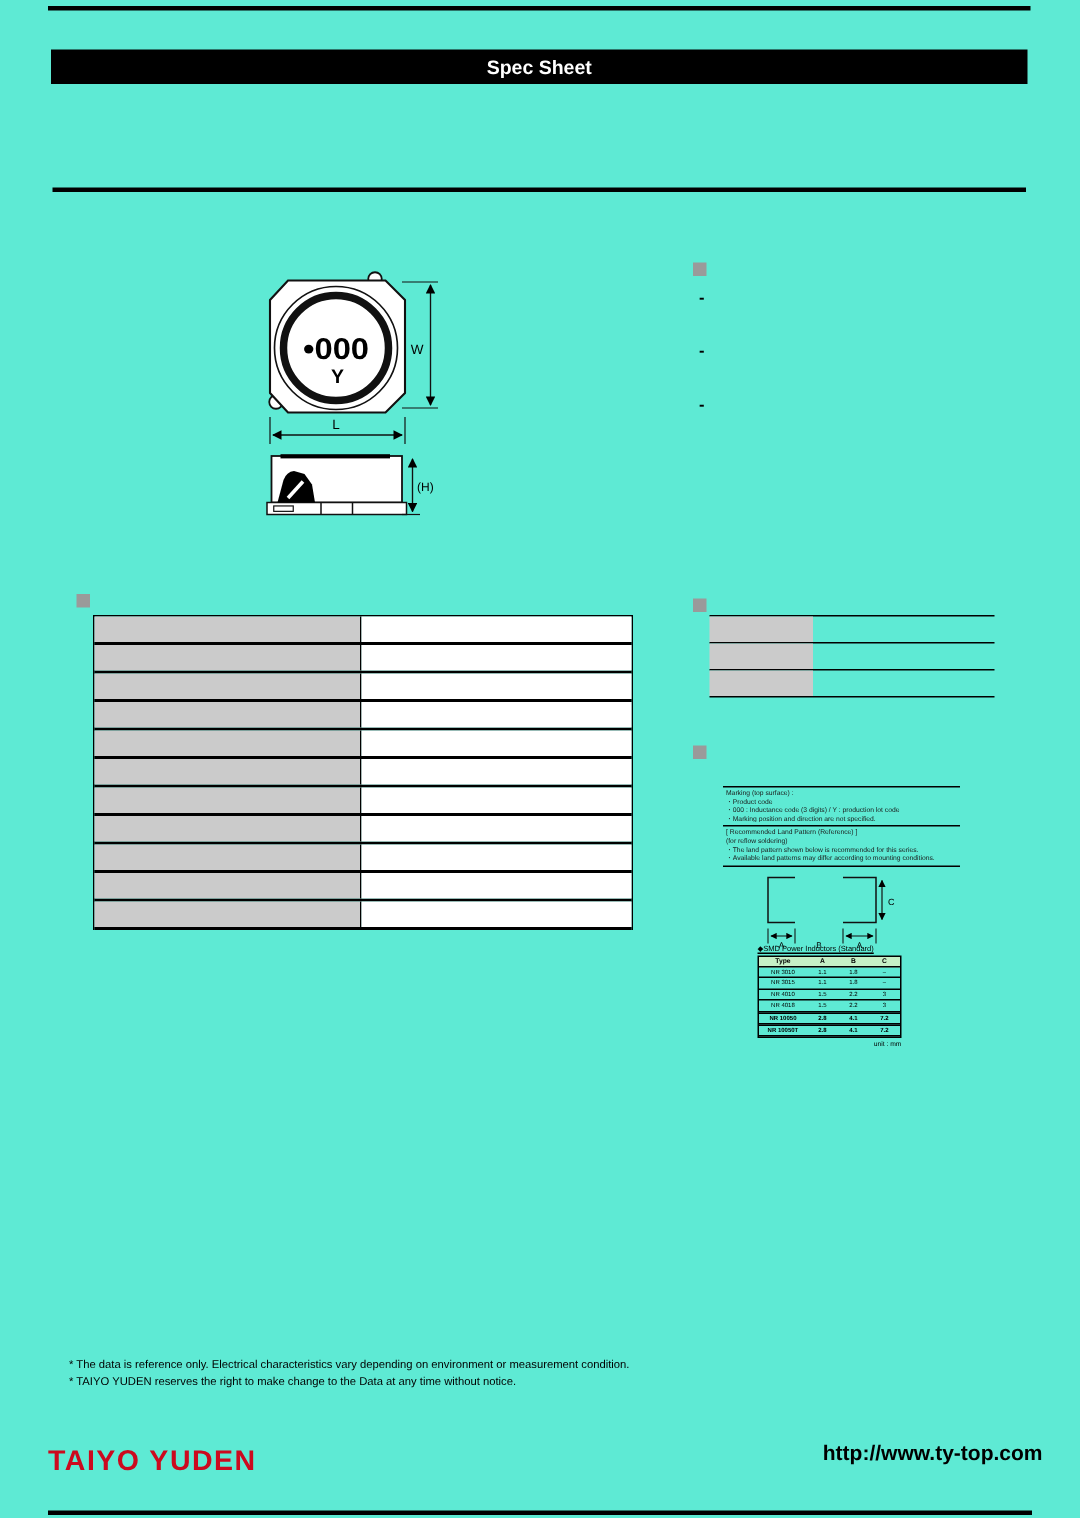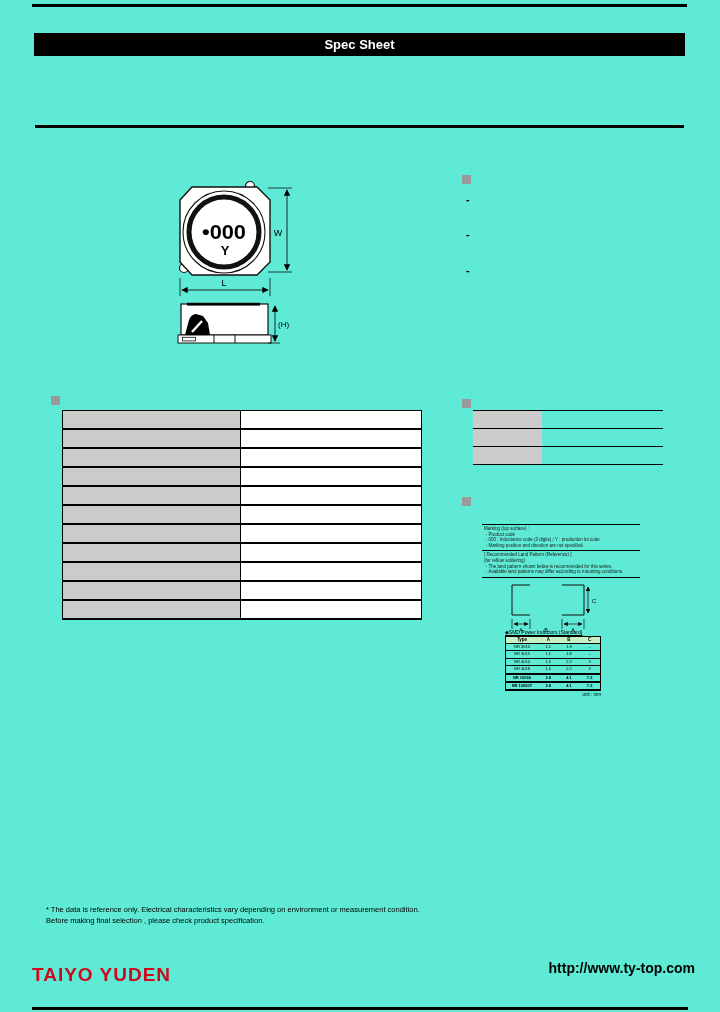--- a/index.html
+++ b/index.html
@@ -246,19 +246,19 @@
             <div class="gt-cell c2">4.1</div>
             <div class="gt-cell c3">7.2</div>
           </div>
         </div>
     </div>
     <div class="unit-note">unit : mm</div>
   </div>
 
   <div class="disclaimers">
     <div>* The data is reference only. Electrical characteristics vary depending on environment or measurement condition.</div>
-    <div>Before making final selection , please check product specification.</div>
+    <div>* TAIYO YUDEN reserves the right to make change to the Data at any time without notice.</div>
   </div>
   <div class="logo">TAIYO YUDEN</div>
   <div class="url">http://www.ty-top.com</div>
   <div class="rule" style="left:32px;top:1007px;width:656px;height:3px;"></div>
 
 </div>
 
 </body></html>

